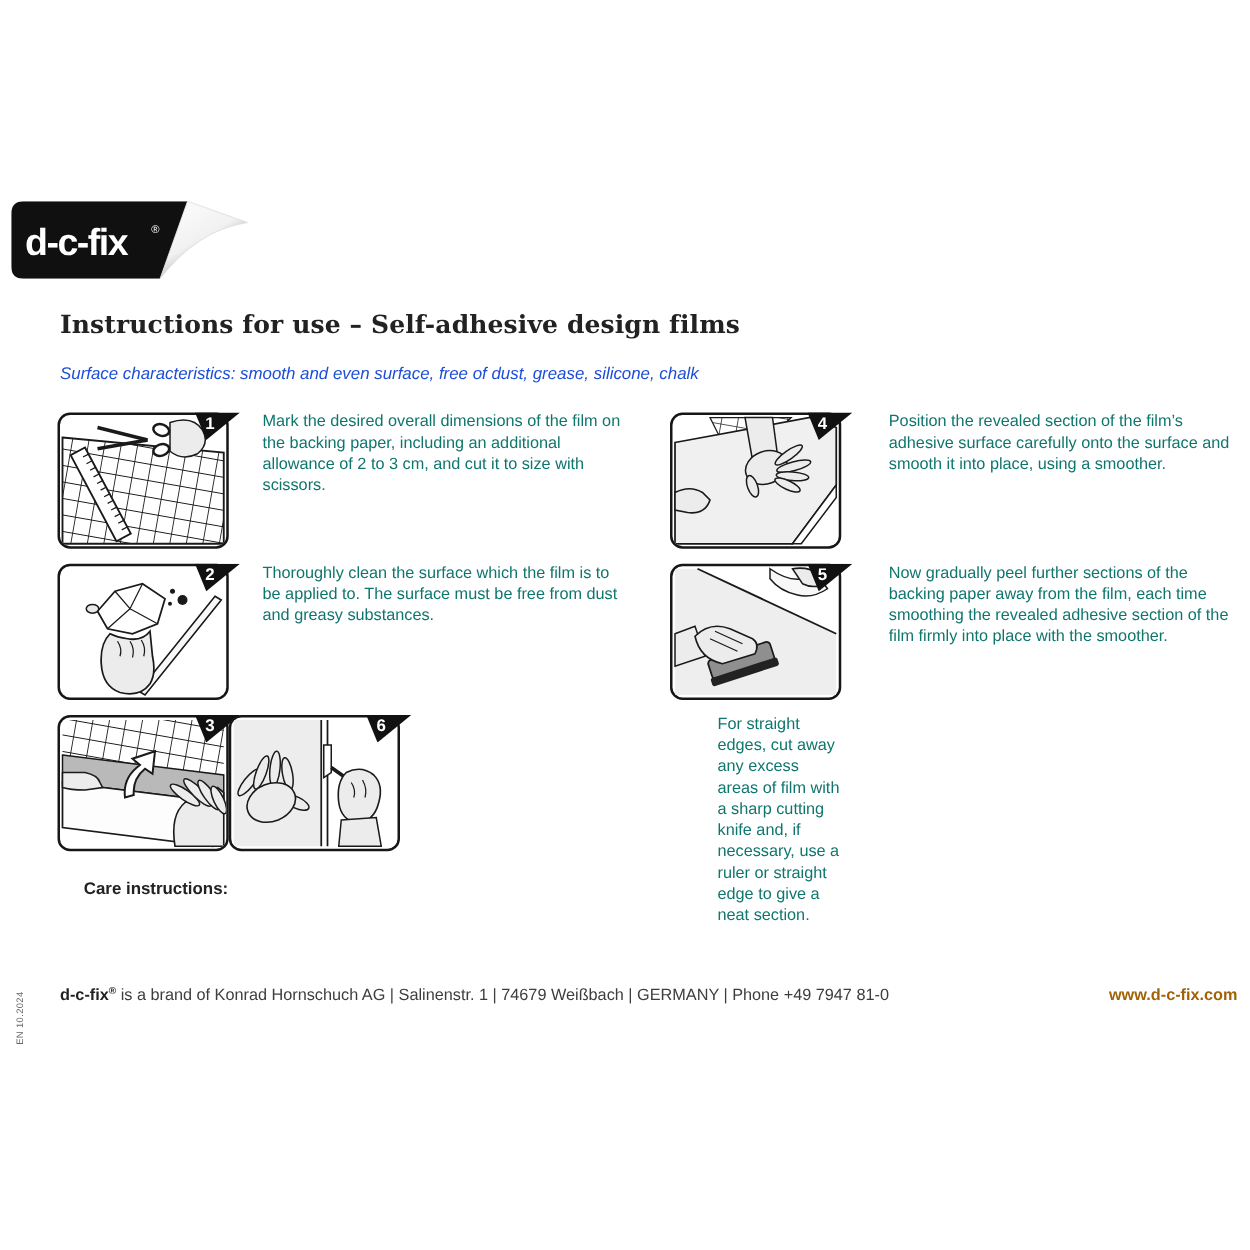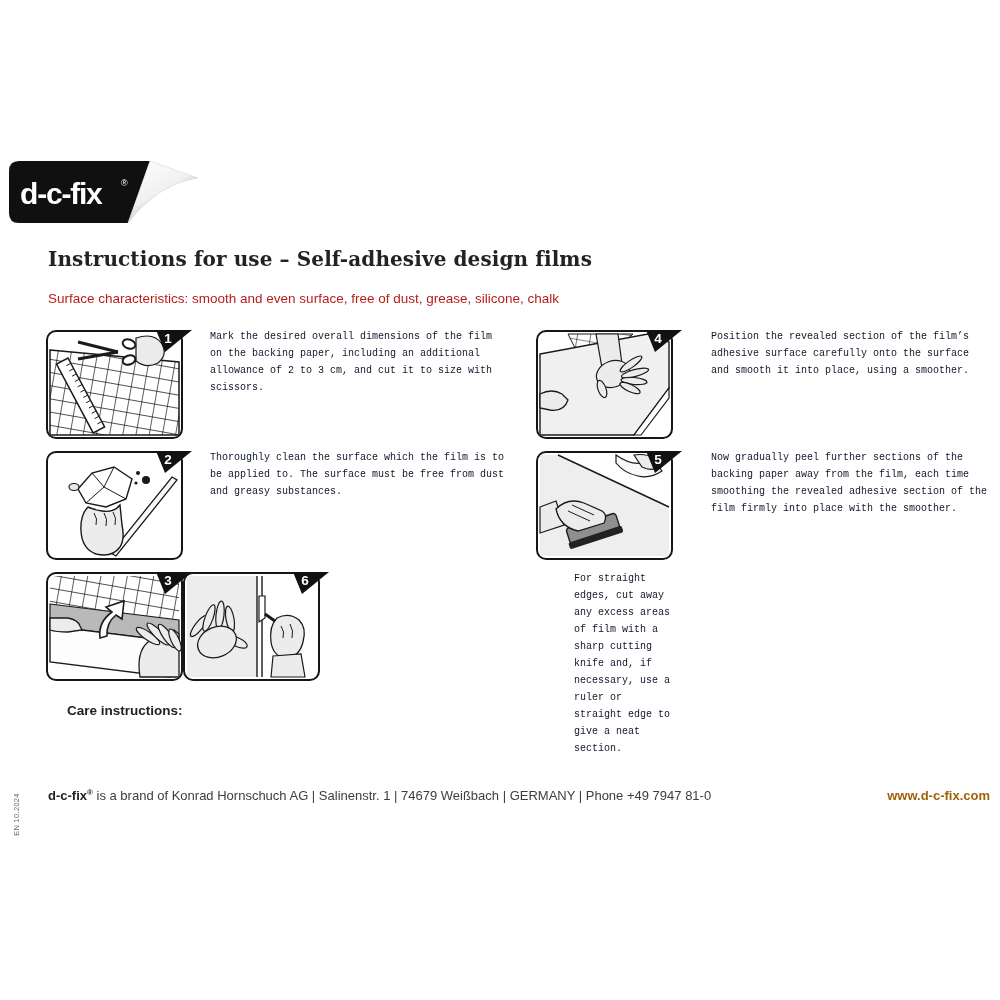--- a/index.html
+++ b/index.html
@@ -7,35 +7,35 @@
        font-family:"Liberation Sans",sans-serif;color:#3d3d3d;
        -webkit-font-smoothing:antialiased;}
   .abs{position:absolute;}
 
   
   .logo{left:9px;top:161px;width:190px;height:62px;}
 
   
   .title{left:48px;top:247px;font-family:"DejaVu Serif","Liberation Serif",serif;
          font-weight:bold;font-size:20px;color:#222;letter-spacing:.1px;}
-  .subtitle{left:48px;top:291px;font-size:13.5px;color:#b91c1c;}
+  .subtitle{left:48px;top:291px;font-size:13.5px;color:#1d4ed8;font-style:italic;}
 
   
   .steps{left:46px;top:330px;width:944px;display:grid;
          grid-template-columns:137px 353px 137px 317px;
          grid-template-rows:repeat(3,109px);row-gap:12px;}
   .step-fig{position:relative;width:137px;height:109px;}
   .frame{width:133px;height:105px;border:2px solid #161616;border-radius:10px;
          overflow:hidden;background:#fff;}
   .frame svg{display:block;}
   .badge{position:absolute;top:0;right:-9px;width:36px;height:22px;}
   .badge svg{position:absolute;left:0;top:0;}
   .badge span{position:absolute;left:5px;top:1px;width:14px;text-align:center;
               color:#fff;font-weight:bold;font-size:13.5px;line-height:16px;}
-  .step-text{font-size:10px;line-height:17px;color:#0f172a;margin-top:-2px;font-family:Liberation Mono, monospace;}
+  .step-text{font-size:13px;line-height:17px;color:#0f766e;margin-top:-2px;}
   .pad-a{padding-left:27px;padding-right:31px;}
   .pad-b{padding-left:38px;}
 
   
   .care{left:48px;top:703px;width:945px;margin-left:19px;}
   .care-h{font-size:13.5px;font-weight:bold;color:#222;}
   .care-b{font-size:13.5px;line-height:18px;margin-top:6px;color:#3d3d3d;}
 
   
   .footer{left:48px;top:788px;width:942px;display:flex;

